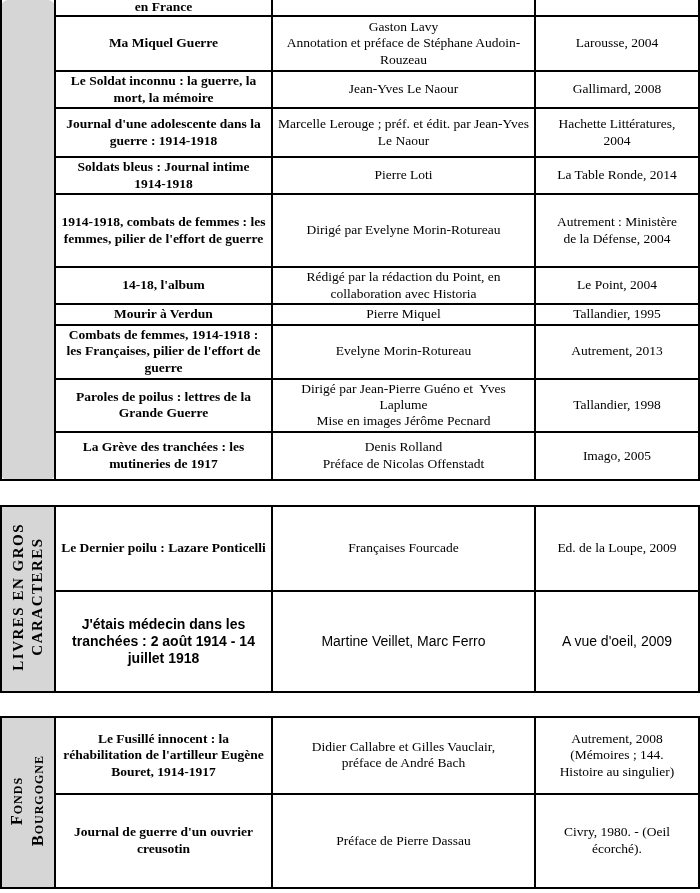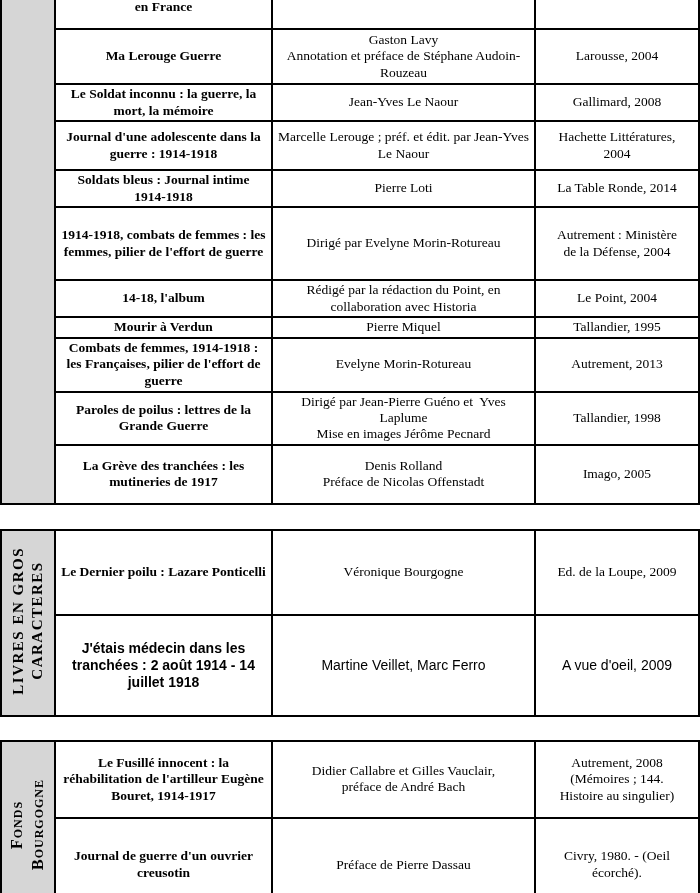--- a/index.html
+++ b/index.html
@@ -57,22 +57,23 @@
     font-size: 16.5px;
     letter-spacing: 1px;
   }
   td.title-cell { font-weight: bold; }
   td.auth-cell, td.pub-cell { white-space: pre-wrap; }
 
   
   table.cut-top tr.partial td {
     border-top: 0;
     padding-top: 0;
-    padding-bottom: 14px;
+    padding-bottom: 1px;
     line-height: 1.05;
+    border-radius: 7px;
   }
 
   tr.row-sans { font-family: "Liberation Sans", sans-serif; }
   tr.row-sans td { font-size: 14px; }
 
   .spacer-1 { height: 24px; }
   .spacer-2 { height: 23px; }
 </style>
 </head>
 <body>
@@ -87,21 +88,21 @@
         <col class="c-pub">
       </colgroup>
     <tbody>
         <tr class="partial" style="height:14px;">
       <td class="vhead" rowspan="11"></td>
       <td class="title-cell">en France</td>
       <td class="auth-cell"></td>
       <td class="pub-cell"></td>
     </tr>
     <tr style="height:55px;">
-      <td class="title-cell">Ma Lerouge Guerre</td>
+      <td class="title-cell">Ma Miquel Guerre</td>
       <td class="auth-cell">Gaston Lavy
 Annotation et préface de Stéphane Audoin-Rouzeau</td>
       <td class="pub-cell">Larousse, 2004</td>
     </tr>
     <tr style="height:37px;font-family:Liberation Serif, serif;">
       <td class="title-cell">Le Soldat inconnu : la guerre, la mort, la mémoire</td>
       <td class="auth-cell">Jean-Yves Le Naour</td>
       <td class="pub-cell">Gallimard, 2008</td>
     </tr>
     <tr style="height:49px;padding-left:36px;">
@@ -135,21 +136,21 @@
       <td class="title-cell">Combats de femmes, 1914-1918 : les Françaises, pilier de l'effort de guerre</td>
       <td class="auth-cell">Evelyne Morin-Rotureau</td>
       <td class="pub-cell">Autrement, 2013</td>
     </tr>
     <tr style="height:48px;">
       <td class="title-cell">Paroles de poilus : lettres de la Grande Guerre</td>
       <td class="auth-cell">Dirigé par Jean-Pierre Guéno et  Yves Laplume
 Mise en images Jérôme Pecnard</td>
       <td class="pub-cell">Tallandier, 1998</td>
     </tr>
-    <tr style="height:59px;">
+    <tr style="height:48px;">
       <td class="title-cell">La Grève des tranchées : les mutineries de 1917</td>
       <td class="auth-cell">Denis Rolland
 Préface de Nicolas Offenstadt</td>
       <td class="pub-cell">Imago, 2005</td>
     </tr>
   </tbody>
     </table>
 
   <div class="spacer-1"></div>
 
@@ -160,21 +161,21 @@
         <col class="c-auth">
         <col class="c-pub">
       </colgroup>
     <tbody>
         <tr style="height:85px;">
       <td class="vhead" rowspan="2">
         <span class="vlabel">LIVRES EN GROS
 CARACTERES</span>
       </td>
       <td class="title-cell">Le Dernier poilu : Lazare Ponticelli</td>
-      <td class="auth-cell">Véronique Bourgogne</td>
+      <td class="auth-cell">Françaises Fourcade</td>
       <td class="pub-cell">Ed. de la Loupe, 2009</td>
     </tr>
     <tr class="row-sans" style="height:101px;">
       <td class="title-cell">J'étais médecin dans les tranchées : 2 août 1914 - 14 juillet 1918</td>
       <td class="auth-cell">Martine Veillet, Marc Ferro</td>
       <td class="pub-cell">A vue d'oeil, 2009</td>
     </tr>
   </tbody>
     </table>
 

